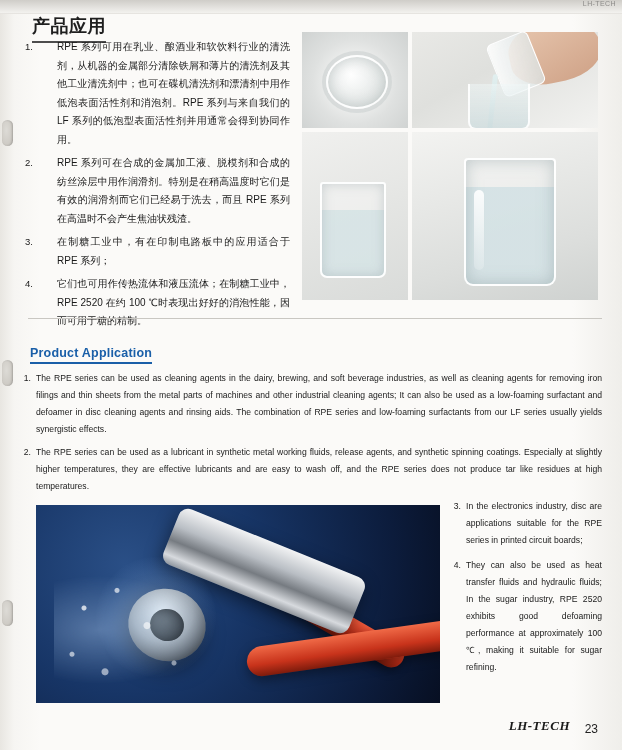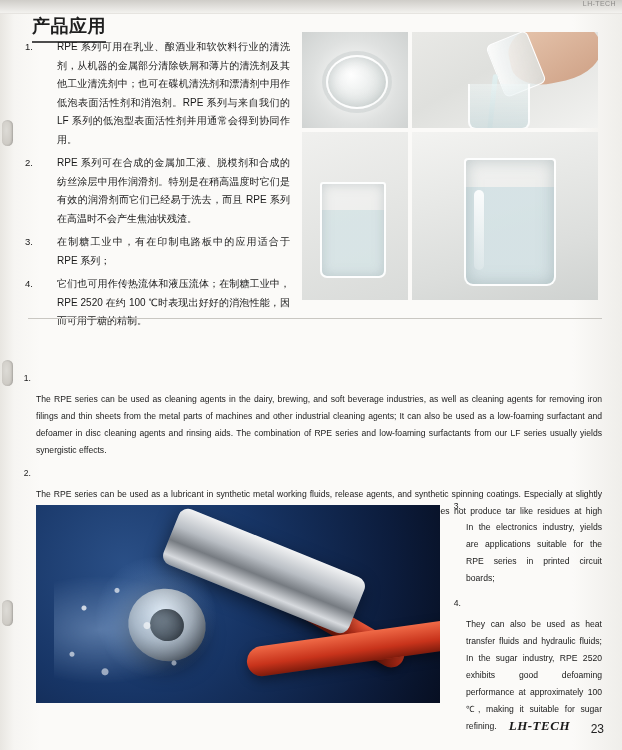--- a/index.html
+++ b/index.html
@@ -234,21 +234,21 @@
     position: absolute;
     left: 22px;
     top: 370px;
     width: 580px;
     font-size: 8.6px;
     color: #1a1a1a;
     line-height: 17px;
   }
   .en-li { display: flex; margin-bottom: 6px; }
   .en-num { width: 14px; flex: 0 0 14px; text-align: right; padding-right: 5px; }
-  .en-txt { flex: 1; text-align: justify; margin-top: 21px; }
+  .en-txt { flex: 1; text-align: justify; }
 
   
   .hero {
     position: absolute;
     left: 36px;
     top: 505px;
     width: 404px;
     height: 198px;
     overflow: hidden;
     background:
@@ -340,21 +340,21 @@
     bottom: 16px;
     font-family: "Liberation Serif", serif;
     font-style: italic;
     font-weight: bold;
     font-size: 13px;
     color: #1a1a1a;
     letter-spacing: .5px;
   }
   .pageno {
     position: absolute;
-    right: 18px;
+    right: 24px;
     bottom: 14px;
     font-size: 12px;
     color: #222;
   }
 </style>
 </head>
 <body>
 
 <div class="page">
 
@@ -400,20 +400,24 @@
     <div class="ph ph3">
       <div class="beaker"></div>
     </div>
     <div class="ph ph4">
       <div class="beaker"></div>
     </div>
   </div>
 
   <div class="divider"></div>
 
+  <div class="en-title">
+    <span>Product Application</span>
+    <span class="ul"></span>
+  </div>
 
   <div class="en-list">
     <div class="en-li">
       <div class="en-num">1.</div>
       <div class="en-txt">The RPE series can be used as cleaning agents in the dairy, brewing, and soft beverage industries, as well as cleaning agents for removing iron filings and thin sheets from the metal parts of machines and other industrial cleaning agents; It can also be used as a low-foaming surfactant and defoamer in disc cleaning agents and rinsing aids. The combination of RPE series and low-foaming surfactants from our LF series usually yields synergistic effects.</div>
     </div>
     <div class="en-li">
       <div class="en-num">2.</div>
       <div class="en-txt">The RPE series can be used as a lubricant in synthetic metal working fluids, release agents, and synthetic spinning coatings. Especially at slightly higher temperatures, they are effective lubricants and are easy to wash off, and the RPE series does not produce tar like residues at high temperatures.</div>
     </div>
@@ -424,21 +428,21 @@
     <div class="drill"></div>
     <div class="hose2"></div>
     <div class="chuck"></div>
     <div class="splash"></div>
     <div class="spray"></div>
   </div>
 
   <div class="right-col">
     <div class="en-li">
       <div class="en-num">3.</div>
-      <div class="en-txt">In the electronics industry, yields are applications suitable for the RPE series in printed circuit boards;</div>
+      <div class="en-txt">In the electronics industry, disc are applications suitable for the RPE series in printed circuit boards;</div>
     </div>
     <div class="en-li">
       <div class="en-num">4.</div>
       <div class="en-txt">They can also be used as heat transfer fluids and hydraulic fluids; In the sugar industry, RPE 2520 exhibits good defoaming performance at approximately 100 ℃, making it suitable for sugar refining.</div>
     </div>
   </div>
 
   <div class="brand">LH-TECH</div>
   <div class="pageno">23</div>
 

